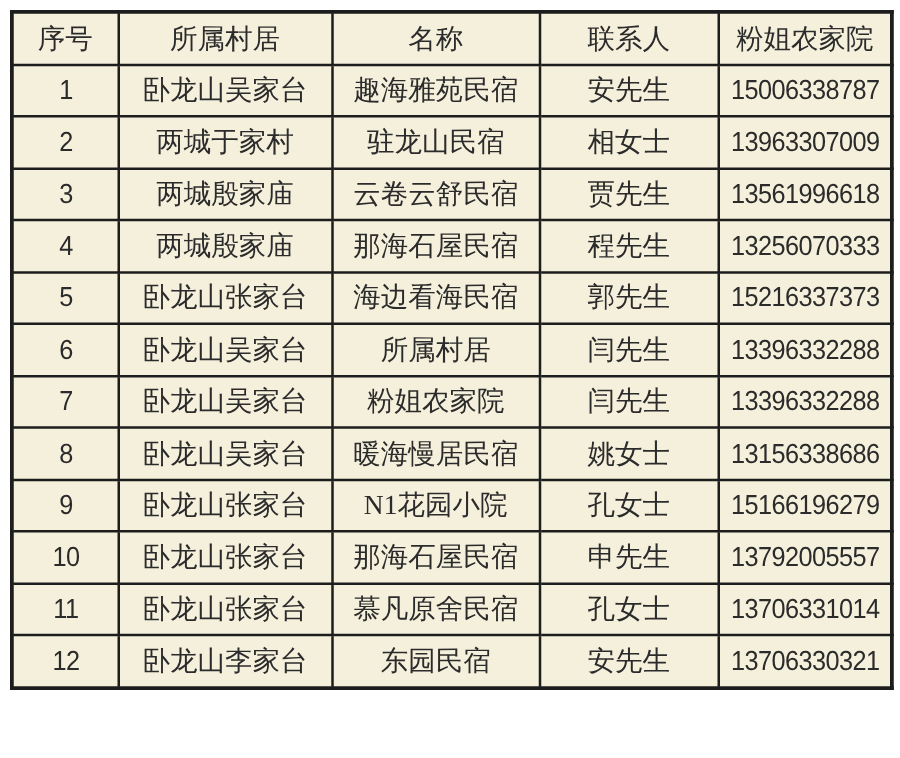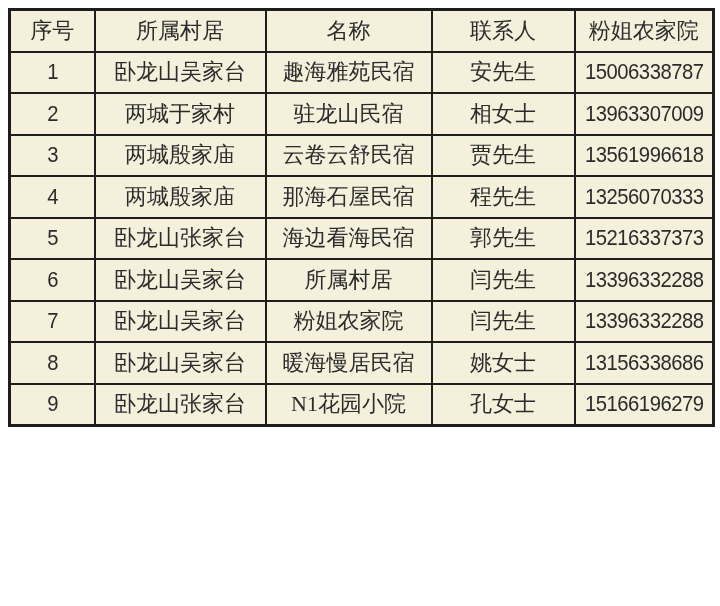--- a/index.html
+++ b/index.html
@@ -123,15 +123,36 @@
           <td>姚女士</td>
           <td class="numeric">13156338686</td>
         </tr>
         <tr>
           <td class="numeric">9</td>
           <td>卧龙山张家台</td>
           <td>N1花园小院</td>
           <td>孔女士</td>
           <td class="numeric">15166196279</td>
         </tr>
+        <tr>
+          <td class="numeric">10</td>
+          <td>卧龙山张家台</td>
+          <td>那海石屋民宿</td>
+          <td>申先生</td>
+          <td class="numeric">13792005557</td>
+        </tr>
+        <tr>
+          <td class="numeric">11</td>
+          <td>卧龙山张家台</td>
+          <td>慕凡原舍民宿</td>
+          <td>孔女士</td>
+          <td class="numeric">13706331014</td>
+        </tr>
+        <tr>
+          <td class="numeric">12</td>
+          <td>卧龙山李家台</td>
+          <td>东园民宿</td>
+          <td>安先生</td>
+          <td class="numeric">13706330321</td>
+        </tr>
       </tbody>
   </table>
 </div>
 
 </body></html>

